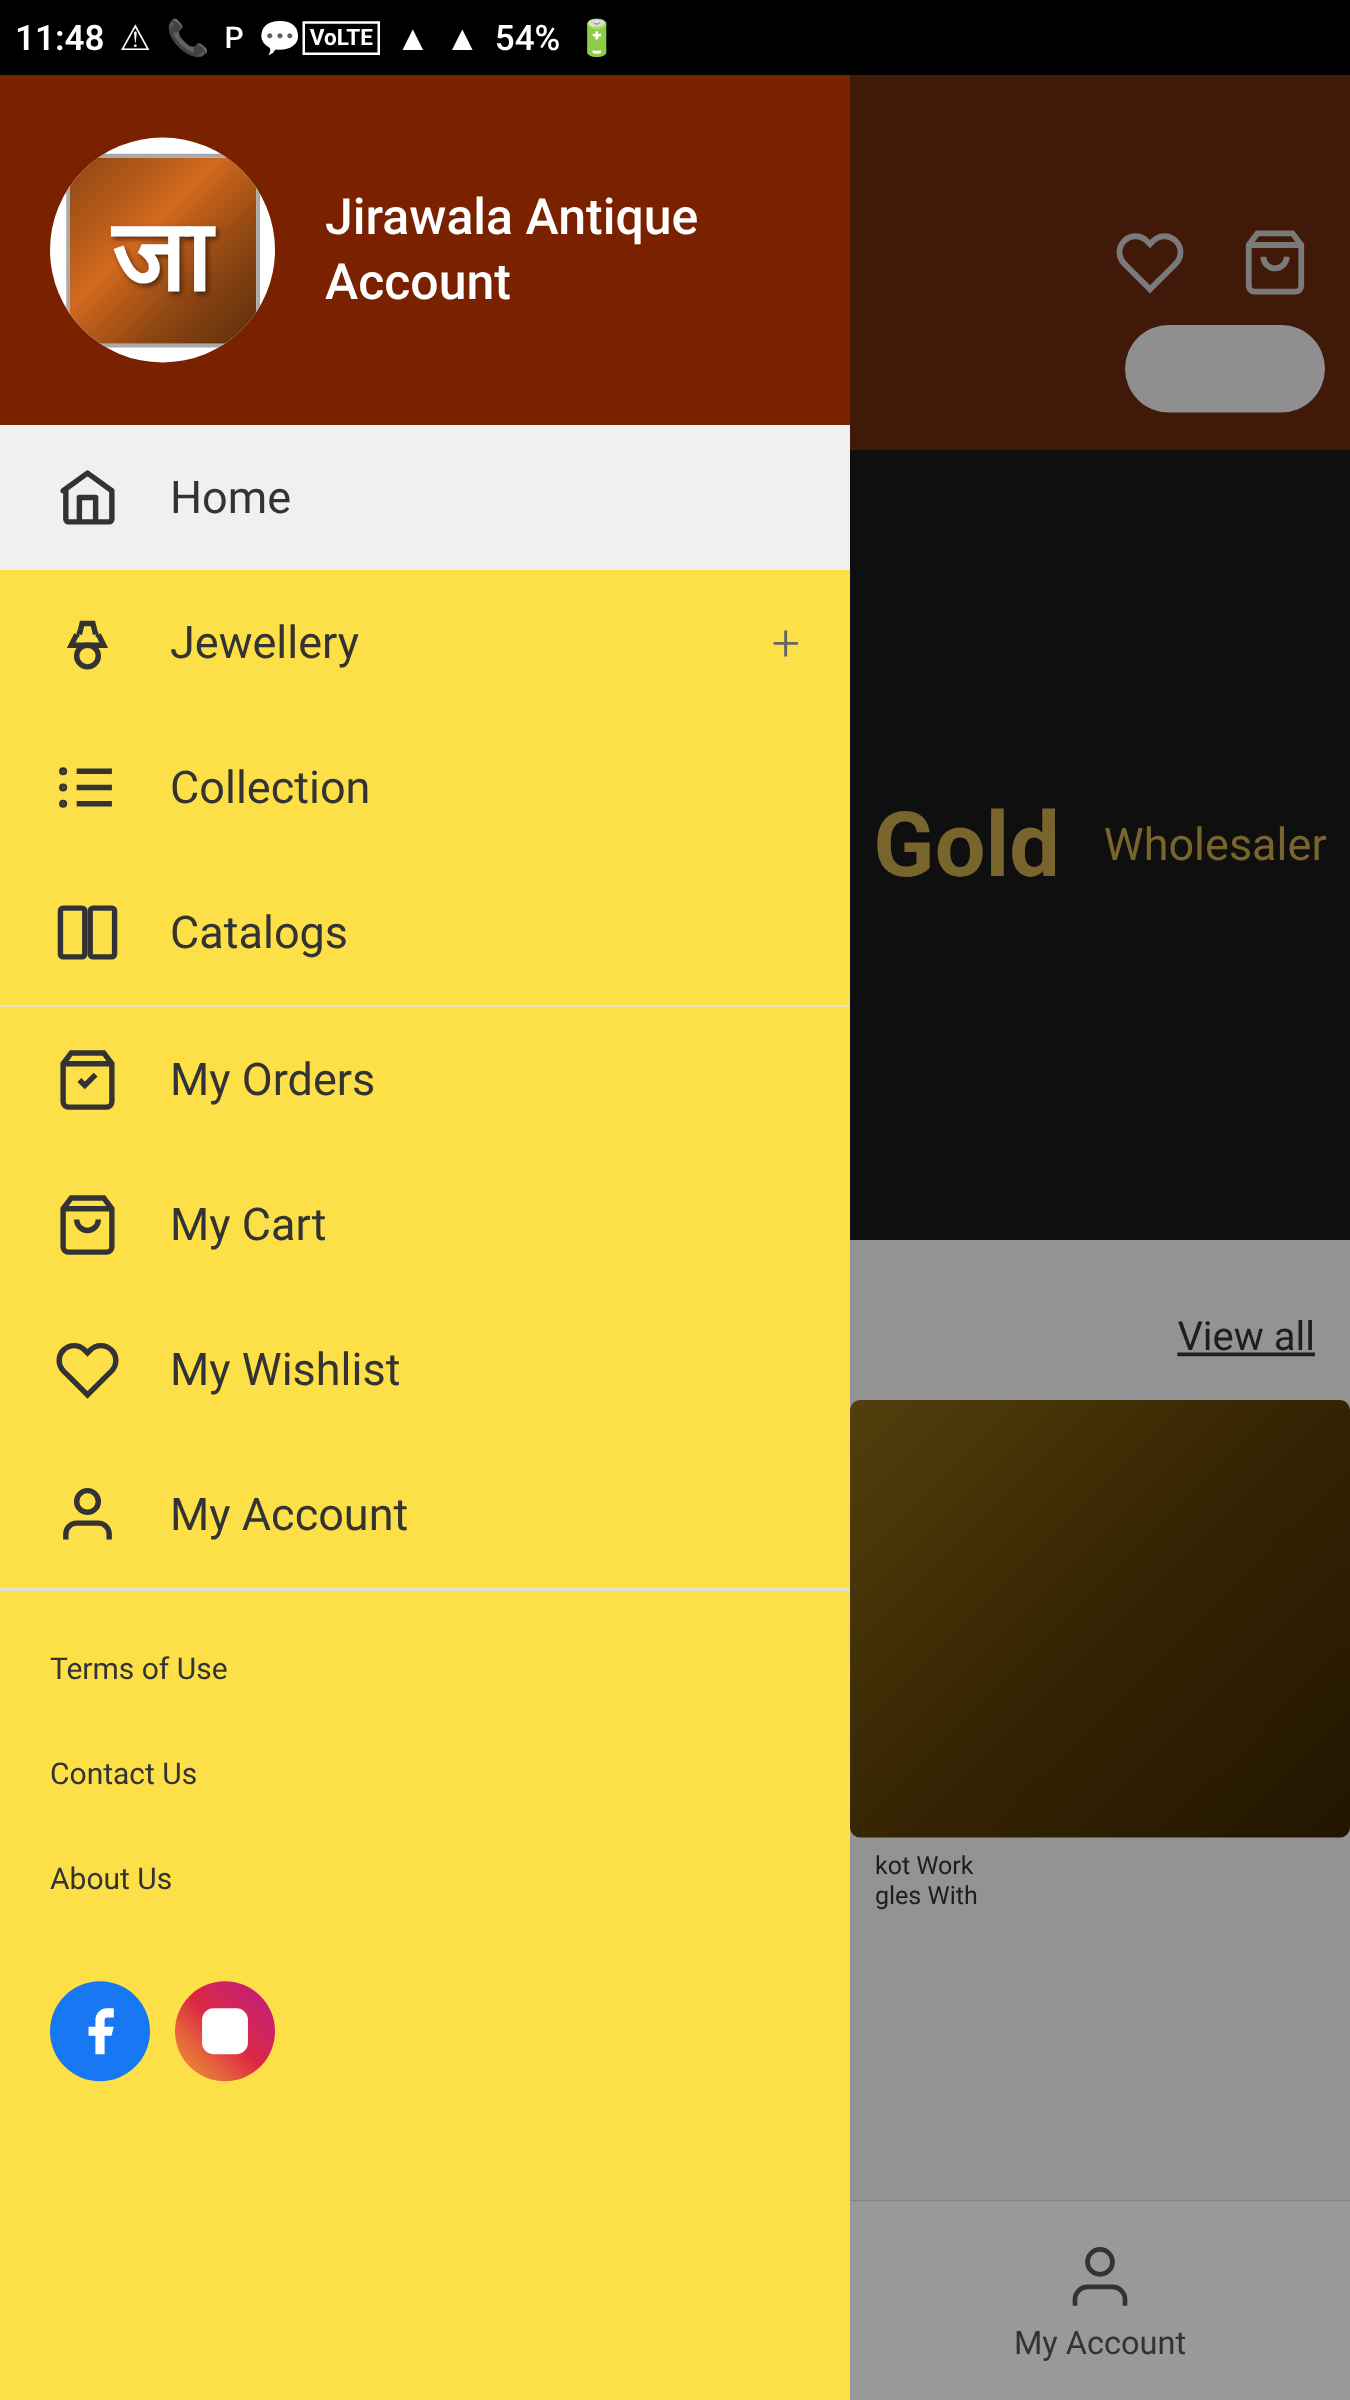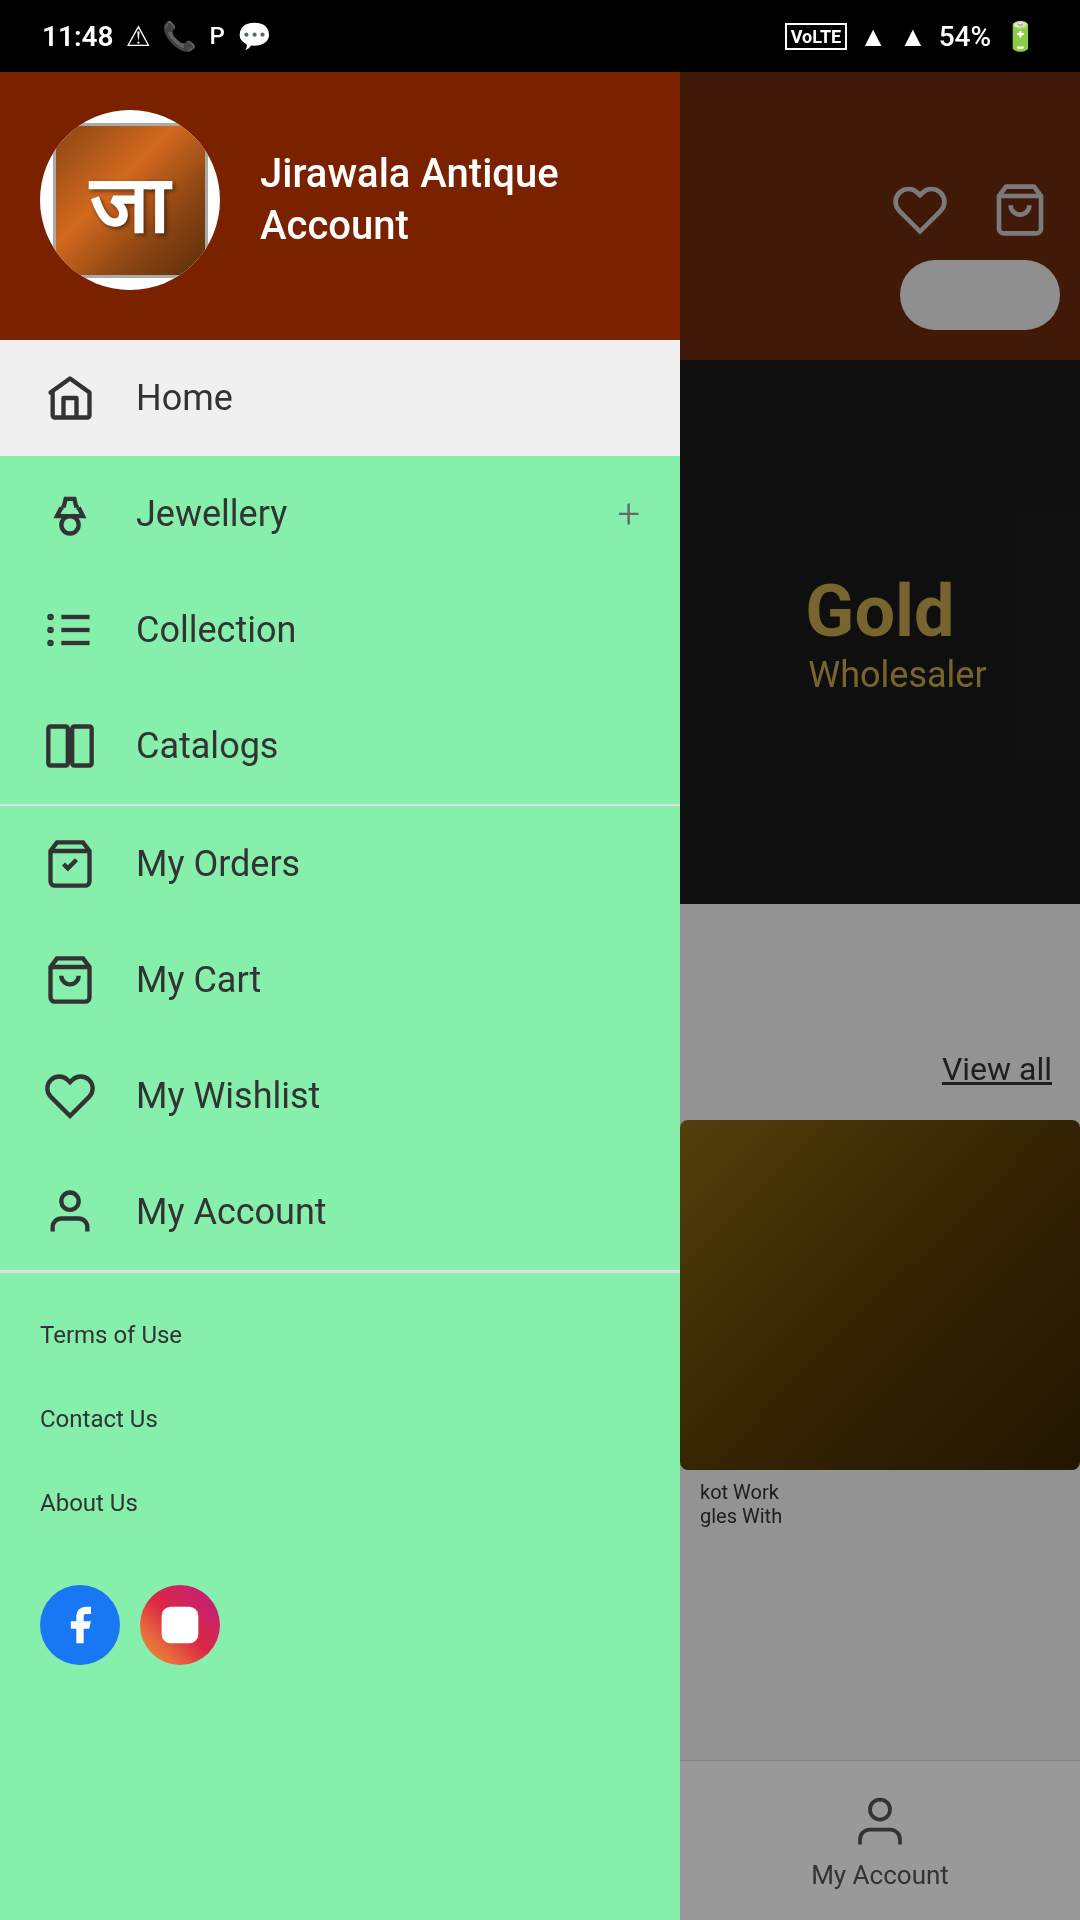--- a/index.html
+++ b/index.html
@@ -9,26 +9,25 @@
       height: 1920px;
       font-family: 'Roboto', Arial, sans-serif;
       background: #f5f5f5;
       position: relative;
       overflow: hidden;
     }
 
     
     .status-bar {
       width: 100%;
-      height: 72px;
+      height: 60px;
       background: #000;
       display: flex;
       align-items: center;
-      justify-content: space-between;
-      padding: 0 42px;
+      padding: 0 12px;
       color: #fff;
       font-size: 28px;
       font-weight: 500;
       position: relative;
       z-index: 200;
     }
     .status-left { display: flex; align-items: center; gap: 12px; }
     .status-right { display: flex; align-items: center; gap: 12px; }
     .status-time { font-size: 28px; font-weight: 600; }
     .volte-badge {
@@ -69,25 +68,25 @@
       border-radius: 35px;
       z-index: 3;
     }
 
     
     .bg-product-area {
       position: absolute;
       top: 360px;
       left: 680px;
       width: 400px;
-      height: 544px;
+      height: 632px;
       background: #1a1a1a;
       z-index: 2;
       display: flex;
-      flex-direction: column;
+      flex-direction: row;
       align-items: center;
       justify-content: center;
     }
     .bg-gold-text {
       font-size: 72px;
       color: #c9a84c;
       font-weight: 700;
     }
     .bg-wholesaler-text {
       font-size: 36px;
@@ -215,21 +214,21 @@
       color: #fff;
       font-size: 40px;
       font-weight: 500;
       line-height: 1.3;
     }
 
     
     .drawer-menu {
       flex: 1;
       overflow-y: auto;
-      background: #86efac;
+      background: #fde047;
     }
 
     .menu-section {
       border-bottom: 1px solid #e0e0e0;
     }
 
     .menu-item {
       display: flex;
       align-items: center;
       padding: 28px 40px;

